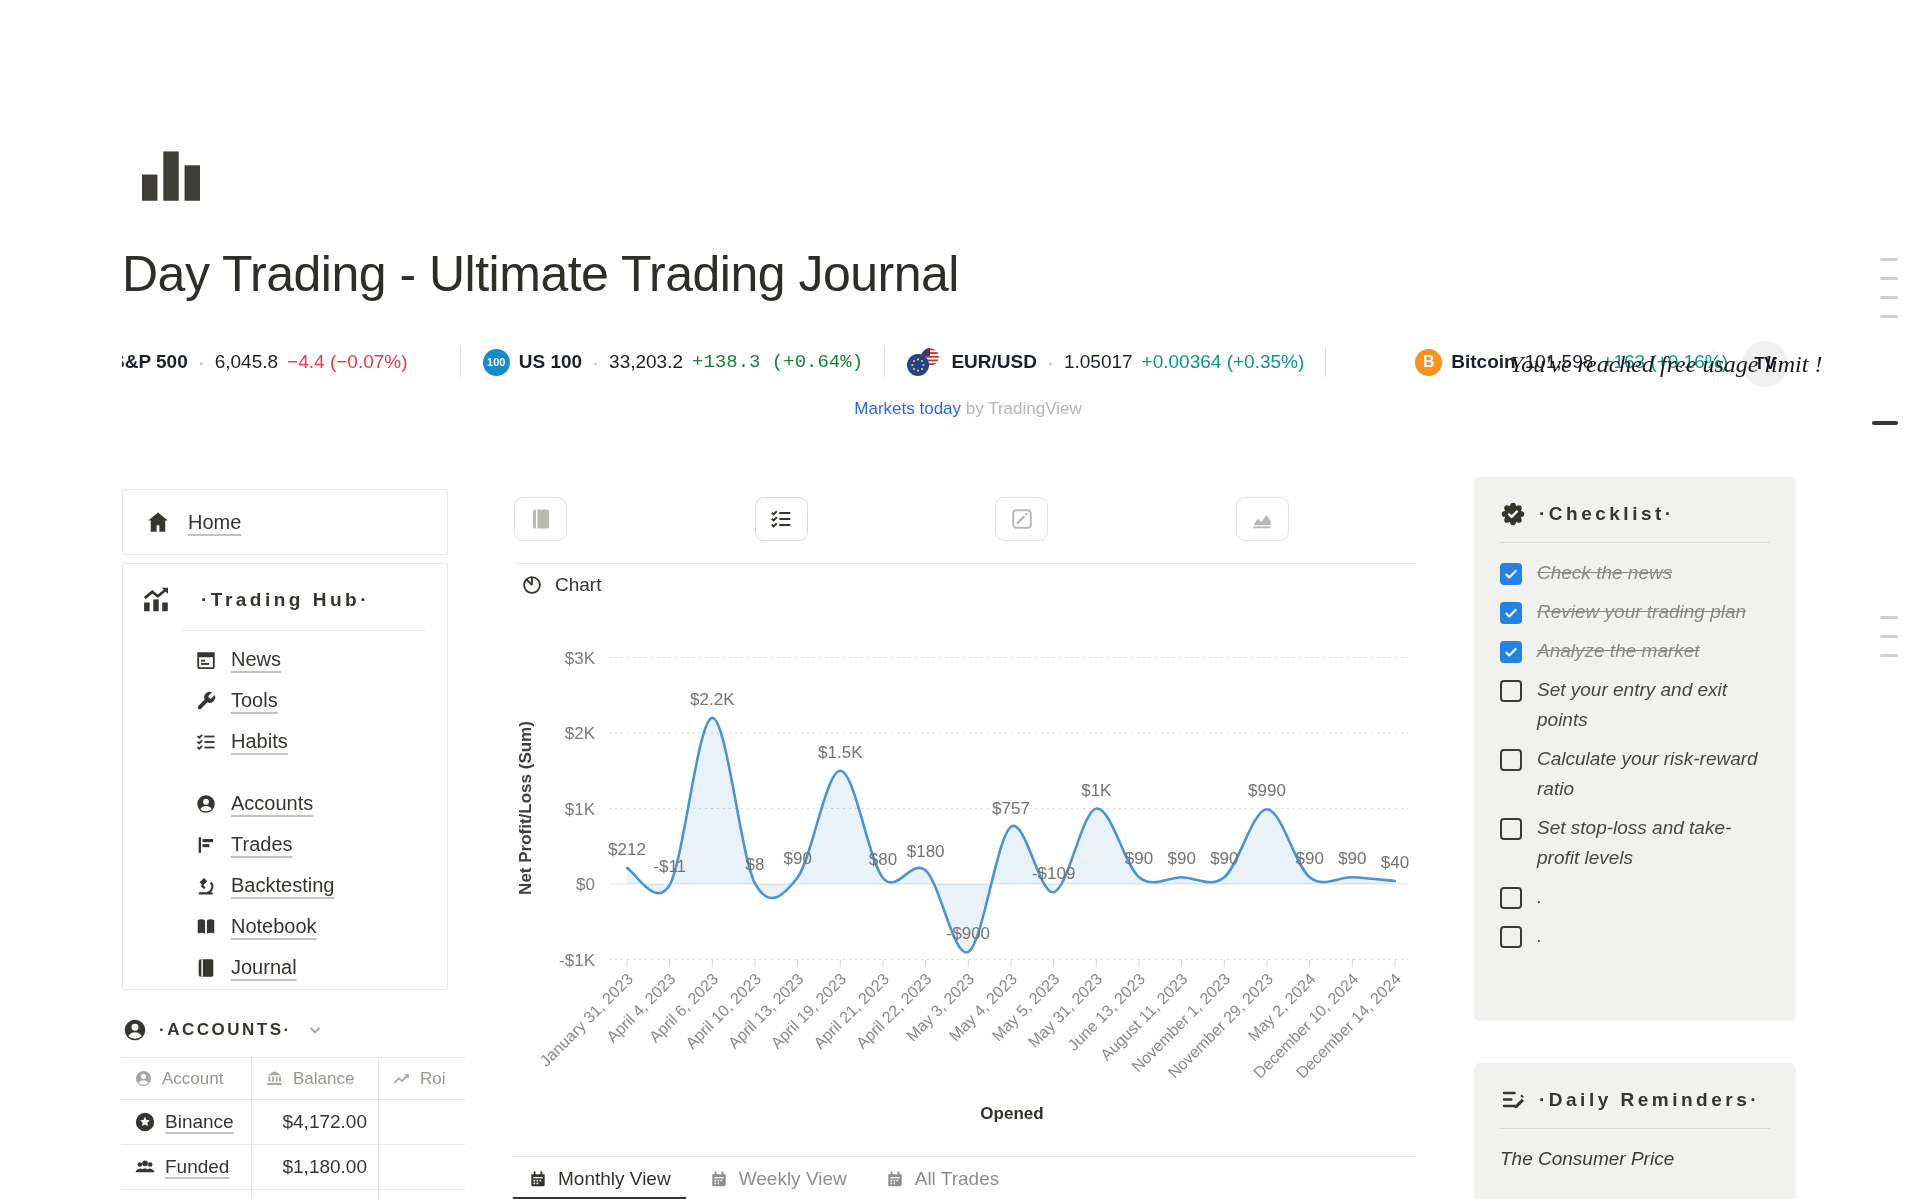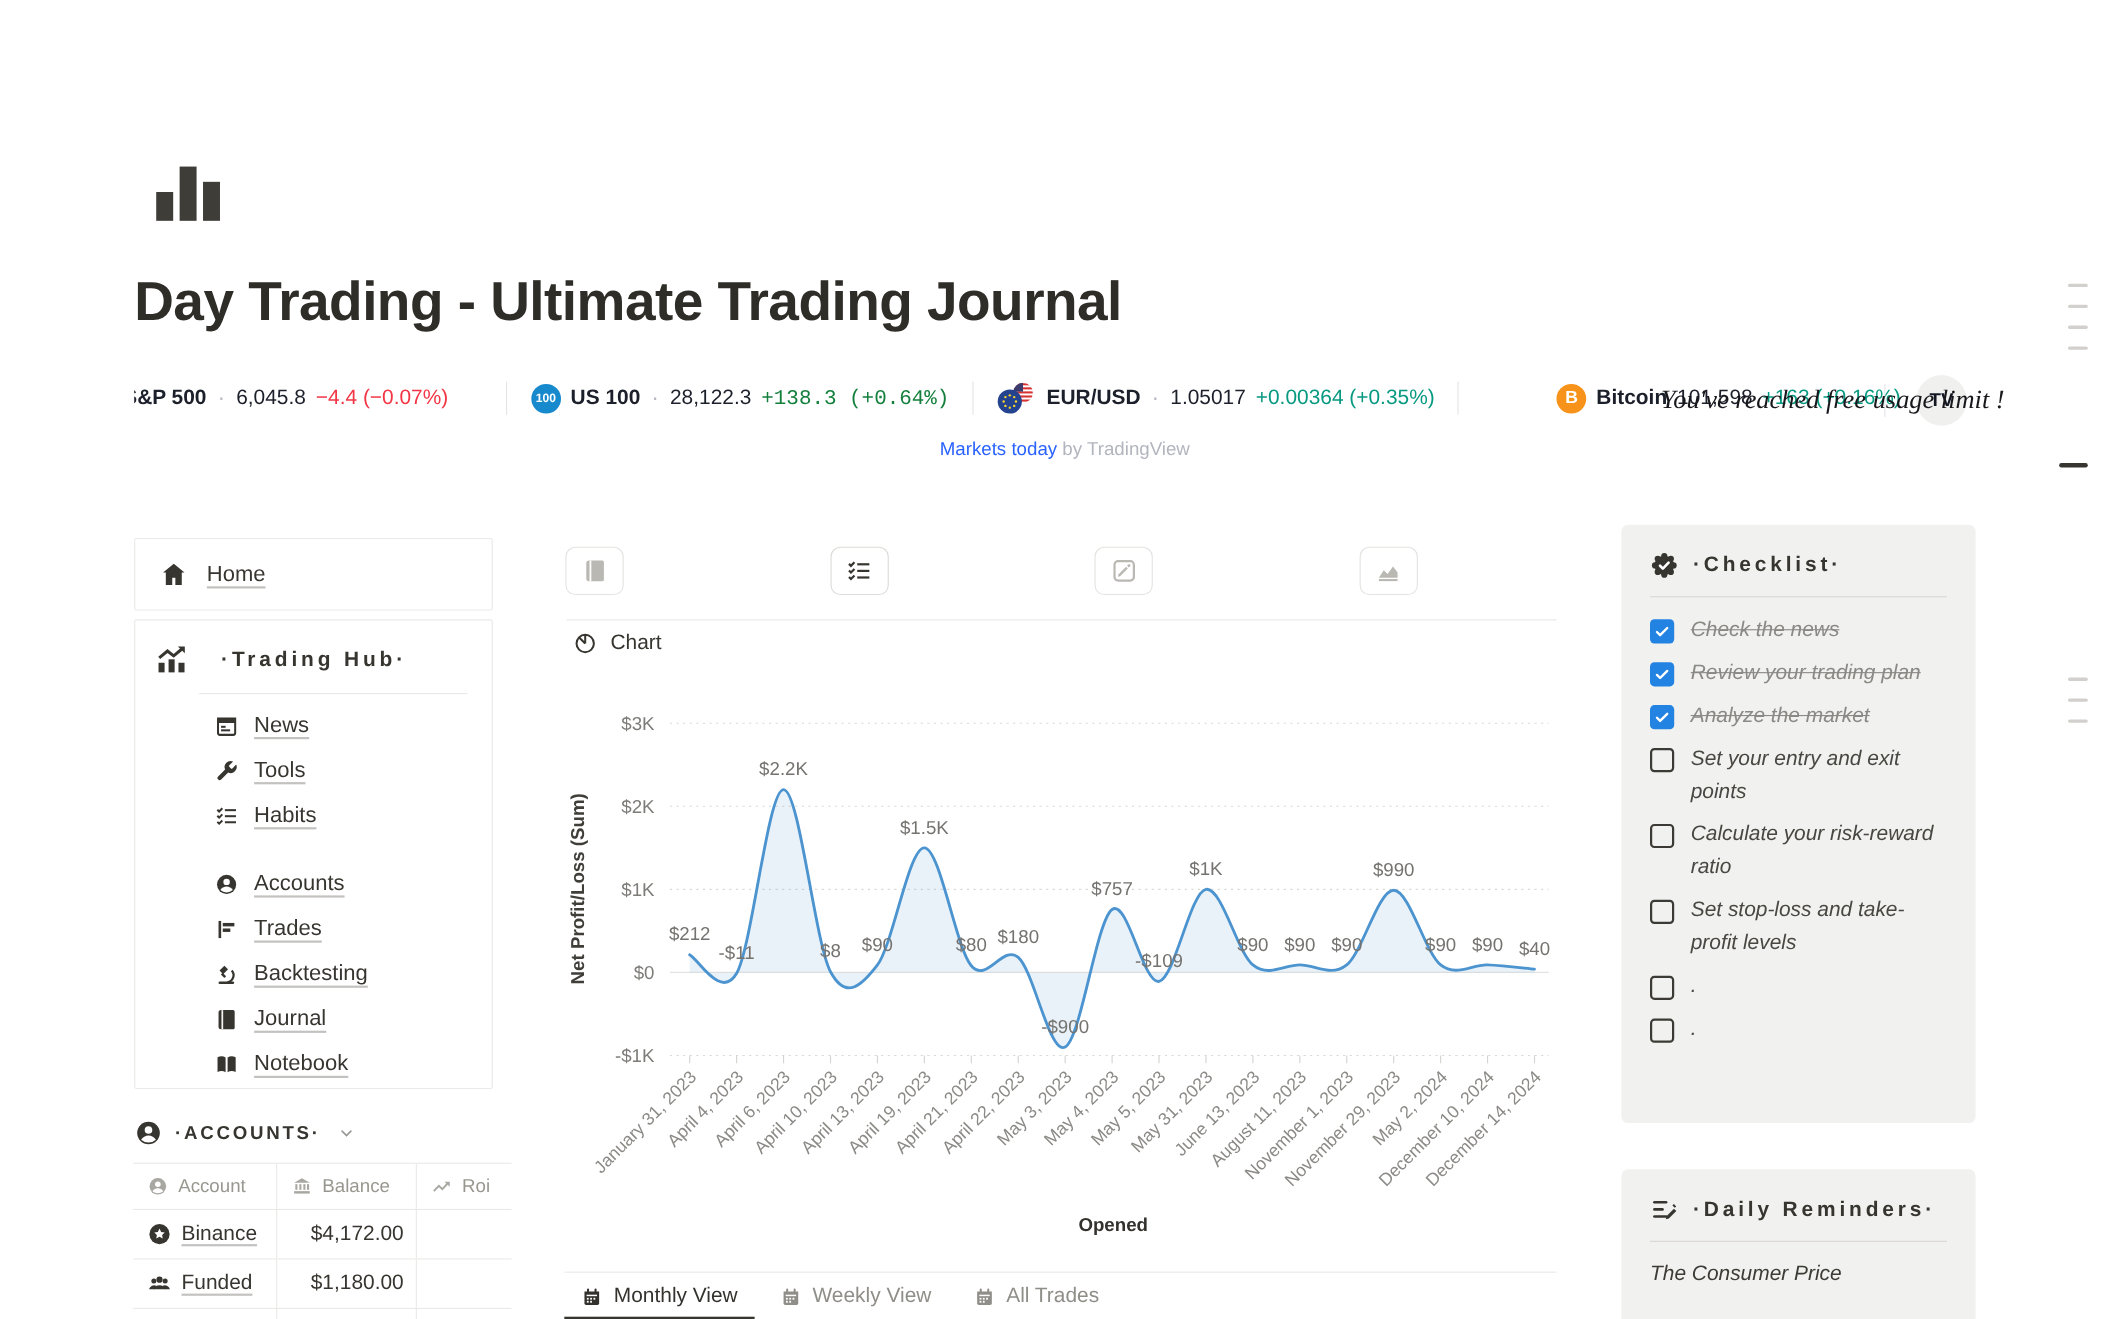--- a/index.html
+++ b/index.html
@@ -4,21 +4,21 @@
 <style>
   html,body{margin:0;padding:0;background:#fff;}
   body{width:1920px;height:1199px;overflow:hidden;font-family:"Liberation Sans",sans-serif;color:#37352f;}
   .screen{position:relative;width:1920px;height:1199px;background:#fff;overflow:hidden;}
   .abs{position:absolute;}
   .icon{display:inline-flex;align-items:center;justify-content:center;}
   .icon svg{width:100%;height:100%;display:block;}
 
   
   .page-icon{left:130px;top:136px;width:82px;height:74px;color:#3f3d38;}
-  .page-title{left:122px;top:245px;font-size:50px;font-weight:700;letter-spacing:-0.5px;color:#2f2d28;white-space:nowrap;}
+  .page-title{left:122px;top:245px;font-size:50px;font-weight:400;letter-spacing:-0.5px;color:#2f2d28;white-space:nowrap;}
 
   
   .ticker{left:122px;top:338px;width:1692px;height:48px;display:flex;align-items:center;font-size:19px;color:#1c202b;}
   .ticker-cell{display:flex;align-items:center;justify-content:center;gap:9px;height:48px;white-space:nowrap;overflow:hidden;}
   .ticker-cell.c0{justify-content:flex-start;}
   .ticker-cell.c0 .cellpad{margin-left:-10px;display:flex;align-items:center;gap:9px;}
   .tick-div{width:1px;height:30px;background:#e2e4e8;flex:none;}
   .sym{font-weight:700;}
   .dot{color:#b6bac2;font-size:21px;margin:0 1px;}
   .chg.up{color:#089981;} .chg.down{color:#f23645;}
@@ -121,21 +121,21 @@
           <span class="dot">·</span>
           <span class="price">6,045.8</span>
           <span class="chg down" style="color: rgb(242, 54, 69);">−4.4 (−0.07%)</span>
         </span>
       </div>
       <span class="tick-div"></span>
       <div class="ticker-cell c1" style="flex: 0 0 25%;">
         <span class="badge100" style="background: rgb(23, 137, 205);">100</span>
         <span class="sym">US 100</span>
         <span class="dot">·</span>
-        <span class="price">28,122.3</span>
+        <span class="price">33,203.2</span>
         <span class="chg up" style="color: #15803d; font-family: Liberation Mono, monospace;">+138.3 (+0.64%)</span>
       </div>
       <span class="tick-div"></span>
       <div class="ticker-cell c2" style="flex: 0 0 26%;">
         <span class="flags"><svg viewBox="0 0 36 30">
             <defs>
               <clipPath id="cpUS">
                 <circle cx="24" cy="10" r="9"></circle>
               </clipPath>
             </defs>
@@ -276,34 +276,34 @@
               <rect x="6.4" y="11.6" width="5" height="2.4" transform="rotate(45 8.9 12.8)"></rect>
               <path d="M12.8 19.6a7 7 0 0 0 4.3-11.6" fill="none" stroke="currentColor" stroke-width="2.2"></path>
               <rect x="4" y="18.8" width="15.5" height="2.6" rx="1.3"></rect>
             </svg>
           </span>
           <span class="side-label">Backtesting</span>
         </li>
         <li>
           <span class="icon" style="width: 22px; height: 22px; color: rgb(55, 53, 47);">
             <svg viewBox="0 0 24 24" fill="currentColor">
+              <path d="M3 4.6C5.7 3.2 8.6 3.2 11 4.8v14.6C8.6 17.8 5.7 17.8 3 19.2Z"></path>
+              <path d="M21 4.6C18.3 3.2 15.4 3.2 13 4.8v14.6c2.4-1.6 5.3-1.6 8-.2Z"></path>
+            </svg>
+          </span>
+          <span class="side-label">Notebook</span>
+        </li>
+        <li>
+          <span class="icon" style="width: 22px; height: 22px; color: rgb(55, 53, 47);">
+            <svg viewBox="0 0 24 24" fill="currentColor">
               <path d="M6.5 2.5h12A1.5 1.5 0 0 1 20 4v16a1.5 1.5 0 0 1-1.5 1.5h-12A2.5 2.5 0 0 1 4 19V5a2.5 2.5 0 0 1 2.5-2.5Z"></path>
               <rect x="6.9" y="2.5" width="1.7" height="19" fill="#fff" opacity=".95"></rect>
             </svg>
           </span>
           <span class="side-label">Journal</span>
-        </li>
-        <li>
-          <span class="icon" style="width: 22px; height: 22px; color: rgb(55, 53, 47);">
-            <svg viewBox="0 0 24 24" fill="currentColor">
-              <path d="M3 4.6C5.7 3.2 8.6 3.2 11 4.8v14.6C8.6 17.8 5.7 17.8 3 19.2Z"></path>
-              <path d="M21 4.6C18.3 3.2 15.4 3.2 13 4.8v14.6c2.4-1.6 5.3-1.6 8-.2Z"></path>
-            </svg>
-          </span>
-          <span class="side-label">Notebook</span>
         </li>
       </ul>
   </div>
 
   <div class="abs accounts-head">
     <span class="icon" style="width:26px;height:26px;color:#37352f">
         <svg viewBox="0 0 24 24" fill="currentColor">
           <circle cx="12" cy="12" r="9.5"></circle>
           <circle cx="12" cy="9.5" r="3.2" fill="#fff"></circle>
           <path d="M5.8 17.6a7.3 7.3 0 0 1 12.4 0A9.4 9.4 0 0 1 12 20a9.4 9.4 0 0 1-6.2-2.4Z" fill="#fff"></path>

